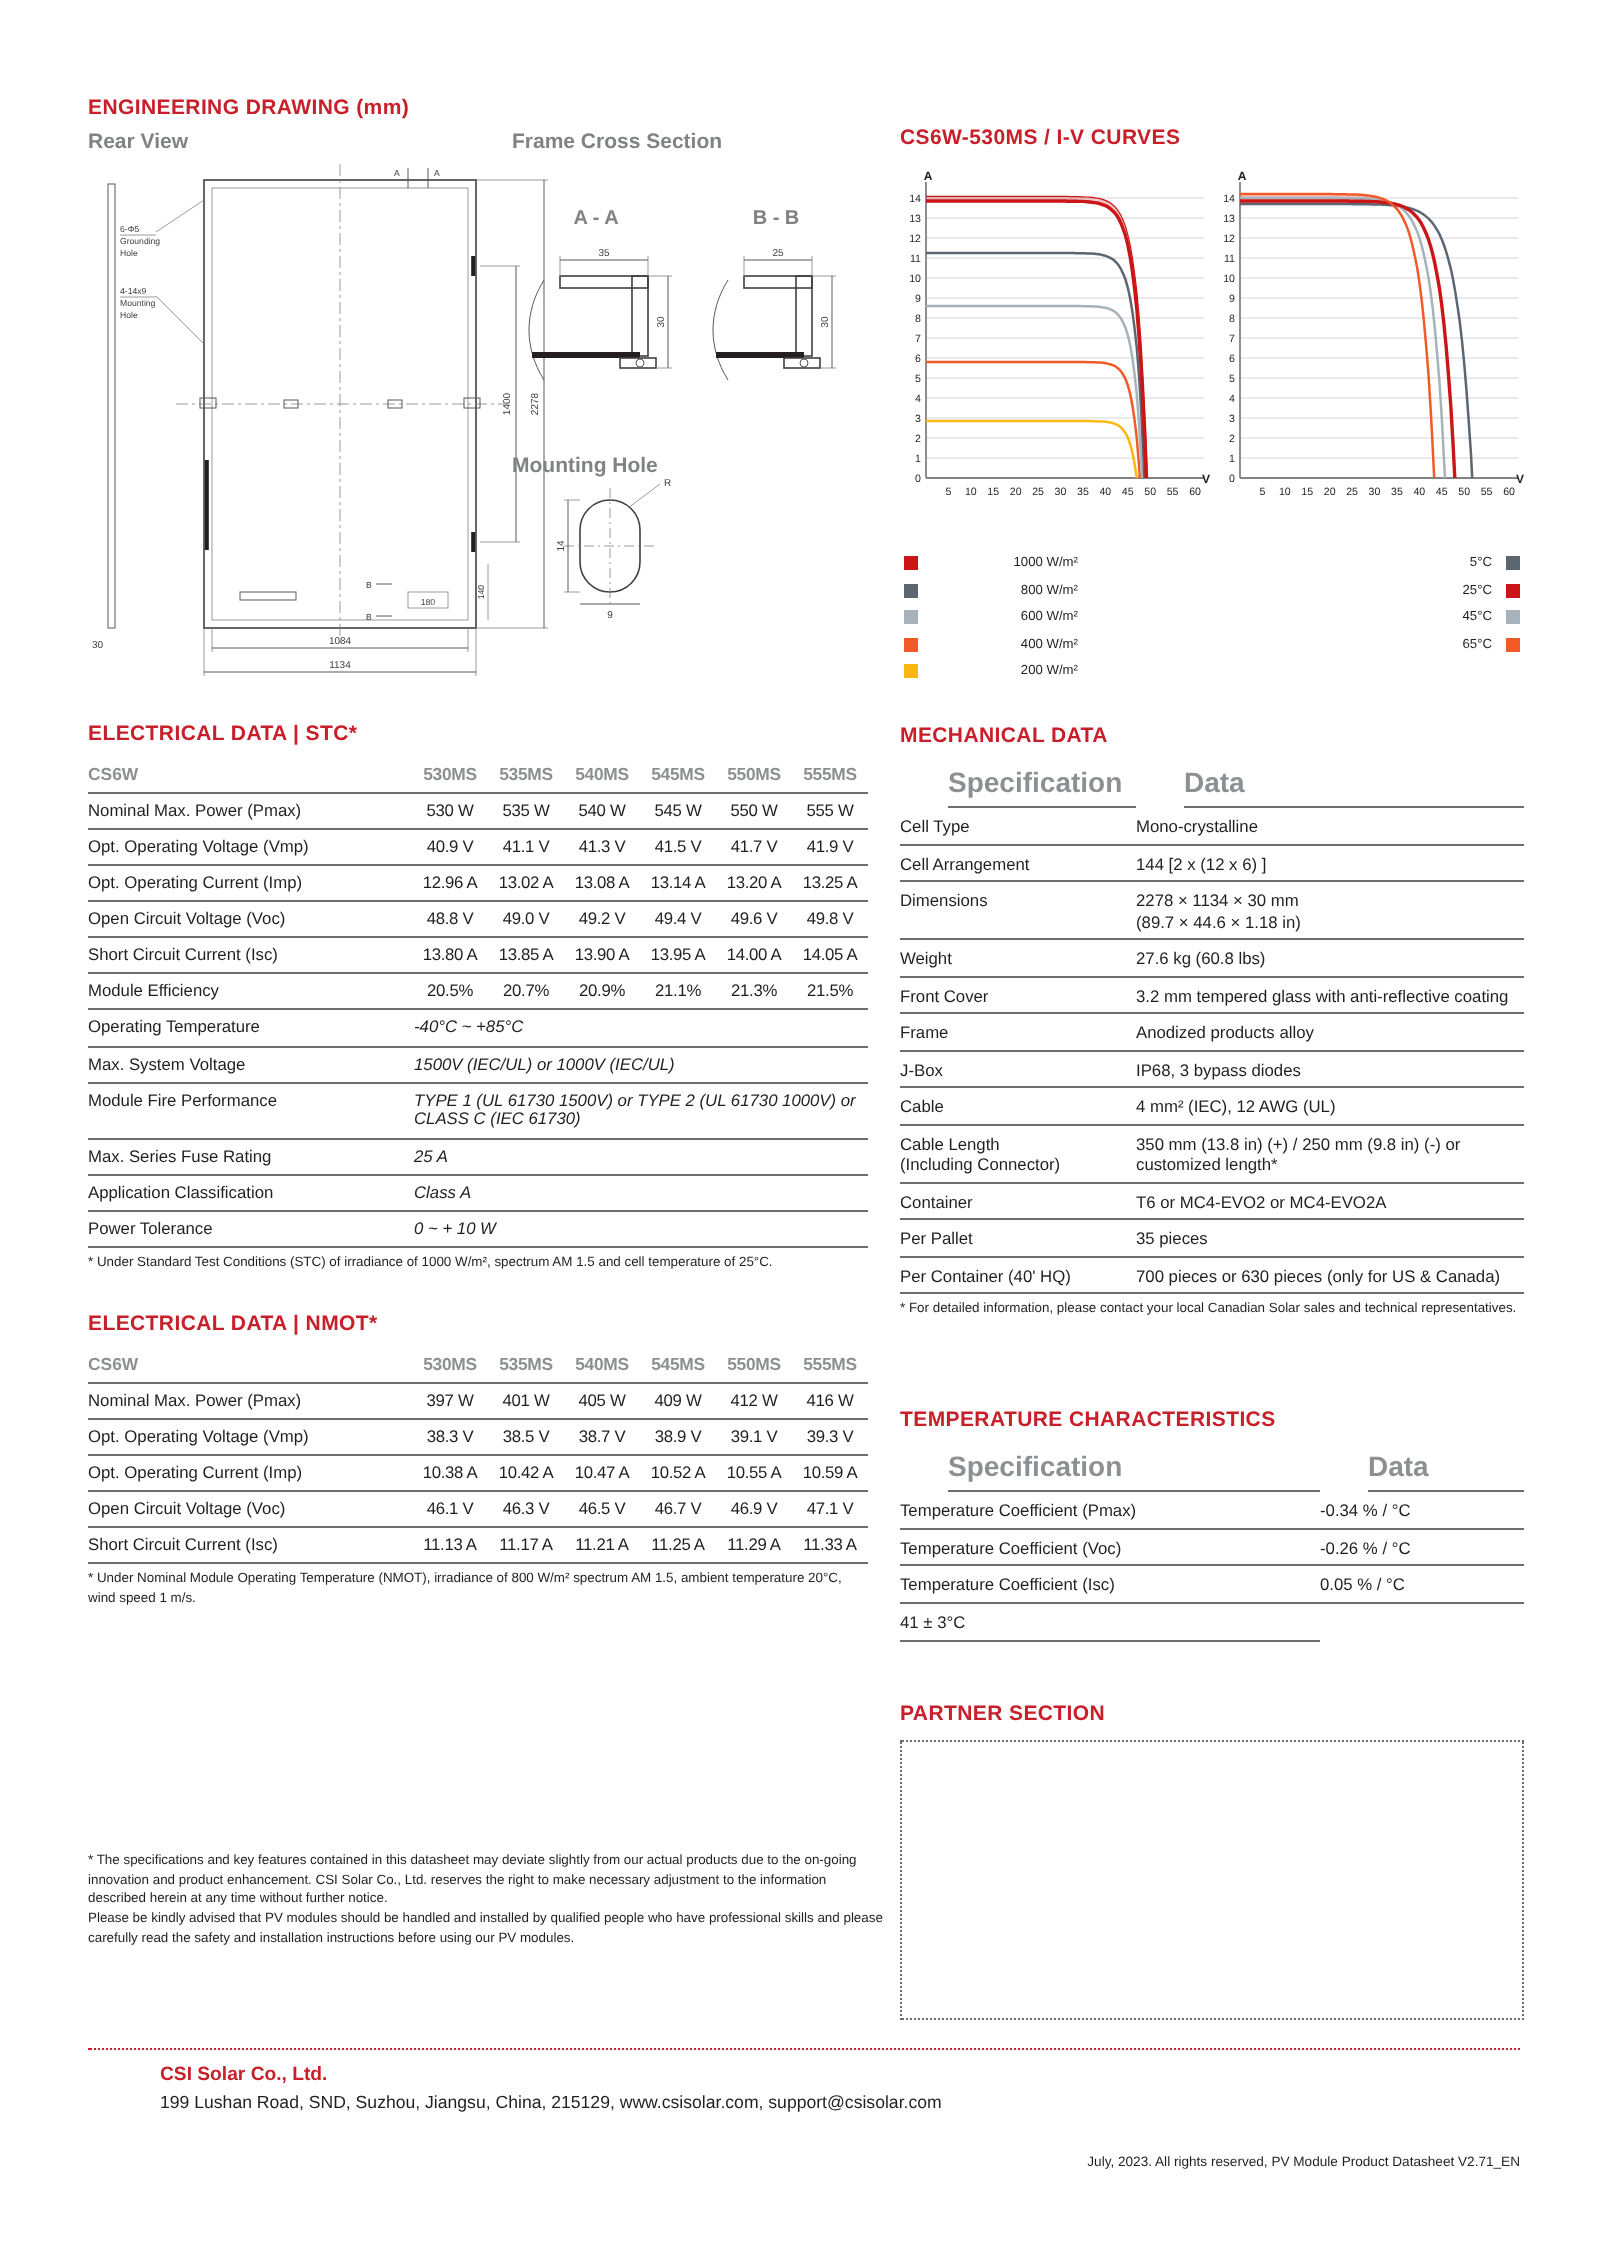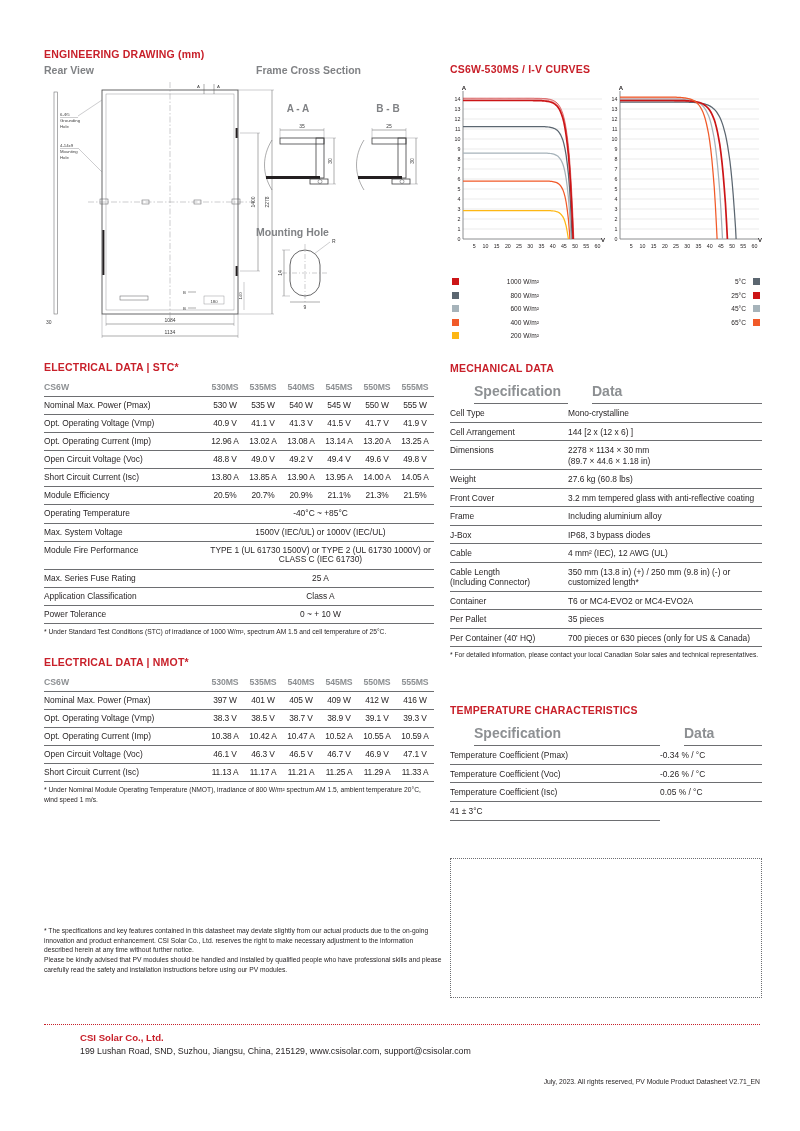--- a/index.html
+++ b/index.html
@@ -6,21 +6,21 @@
   #page{position:relative;width:800px;height:1131px;background:#fff;overflow:hidden;
         font-family:"Liberation Sans",sans-serif;color:#231f20;}
   .sec-title{font-size:10.5px;font-weight:bold;color:#c8202a;letter-spacing:.2px;}
   .abs{position:absolute;}
   
   .mtable{display:grid;grid-template-columns:162px repeat(6,1fr);margin-top:5px;}
   .mtable .cell{font-size:8.4px;padding:4px 0 3.5px 0;border-bottom:.8px solid #6d6e71;line-height:1.15;}
   .mtable .head{color:#8d9093;font-weight:bold;font-size:8.7px;}
   .mtable .lab{text-align:left;padding-right:2px;}
   .mtable .val{text-align:center;letter-spacing:-.15px;}
-  .mtable .span{grid-column:2/-1;text-align:center;padding-left:1px;}
+  .mtable .span{grid-column:2/-1;text-align:left;padding-left:1px;font-style:italic;}
   
   .stable{display:grid;margin-top:5px;}
   .stable .cell{font-size:8.4px;padding:4px 0 3.5px 0;border-bottom:.8px solid #6d6e71;
                 line-height:1.2;white-space:pre-line;}
   .stable .head{color:#8d9093;font-weight:bold;font-size:14px;margin-left:24px;}
   #mech-table{grid-template-columns:118px 1fr;}
   #temp-table{grid-template-columns:1fr 102px;}
   .fnote{font-size:6.7px;line-height:1.4;margin-top:3px;color:#231f20;}
   
   .legend-wrap{display:flex;justify-content:space-between;margin-top:10px;padding:0 2px;}
@@ -411,21 +411,21 @@
         <div class="cell">Cell Arrangement</div>
         <div class="cell">144 [2 x (12 x 6) ]</div>
         <div class="cell">Dimensions</div>
         <div class="cell">2278 × 1134 × 30 mm
 (89.7 × 44.6 × 1.18 in)</div>
         <div class="cell">Weight</div>
         <div class="cell">27.6 kg (60.8 lbs)</div>
         <div class="cell">Front Cover</div>
         <div class="cell">3.2 mm tempered glass with anti-reflective coating</div>
         <div class="cell">Frame</div>
-        <div class="cell">Including aluminium alloy</div>
+        <div class="cell">Anodized products alloy</div>
         <div class="cell">J-Box</div>
         <div class="cell">IP68, 3 bypass diodes</div>
         <div class="cell">Cable</div>
         <div class="cell">4 mm² (IEC), 12 AWG (UL)</div>
         <div class="cell">Cable Length
 (Including Connector)</div>
         <div class="cell">350 mm (13.8 in) (+) / 250 mm (9.8 in) (-) or customized length*</div>
         <div class="cell">Container</div>
         <div class="cell">T6 or MC4-EVO2 or MC4-EVO2A</div>
         <div class="cell">Per Pallet</div>
@@ -494,20 +494,21 @@
         <div class="cell">-0.34 % / °C</div>
         <div class="cell">Temperature Coefficient (Voc)</div>
         <div class="cell">-0.26 % / °C</div>
         <div class="cell">Temperature Coefficient (Isc)</div>
         <div class="cell">0.05 % / °C</div>
         <div class="cell">41 ± 3°C</div>
       </div>
   </div>
 
   <div class="abs" style="left:450px;top:851px;width:312px;">
+    <div class="sec-title">PARTNER SECTION</div>
     <div id="partner-box"></div>
   </div>
 
   <div id="disclaimer" class="abs" style="left:44px;top:926px;width:398px;">* The specifications and key features contained in this datasheet may deviate slightly from our actual products due to the on-going innovation and product enhancement. CSI Solar Co., Ltd. reserves the right to make necessary adjustment to the information described herein at any time without further notice.
 Please be kindly advised that PV modules should be handled and installed by qualified people who have professional skills and please carefully read the safety and installation instructions before using our PV modules.</div>
 
   <div id="footer-sep" class="abs" style="left:44px;top:1024px;width:716px;"></div>
   <div class="abs" style="left:44px;top:1032px;width:716px;margin-left:36px;">
     <div id="footer-company">CSI Solar Co., Ltd.</div>
     <div id="footer-address">199 Lushan Road, SND, Suzhou, Jiangsu, China, 215129, www.csisolar.com, support@csisolar.com</div>

